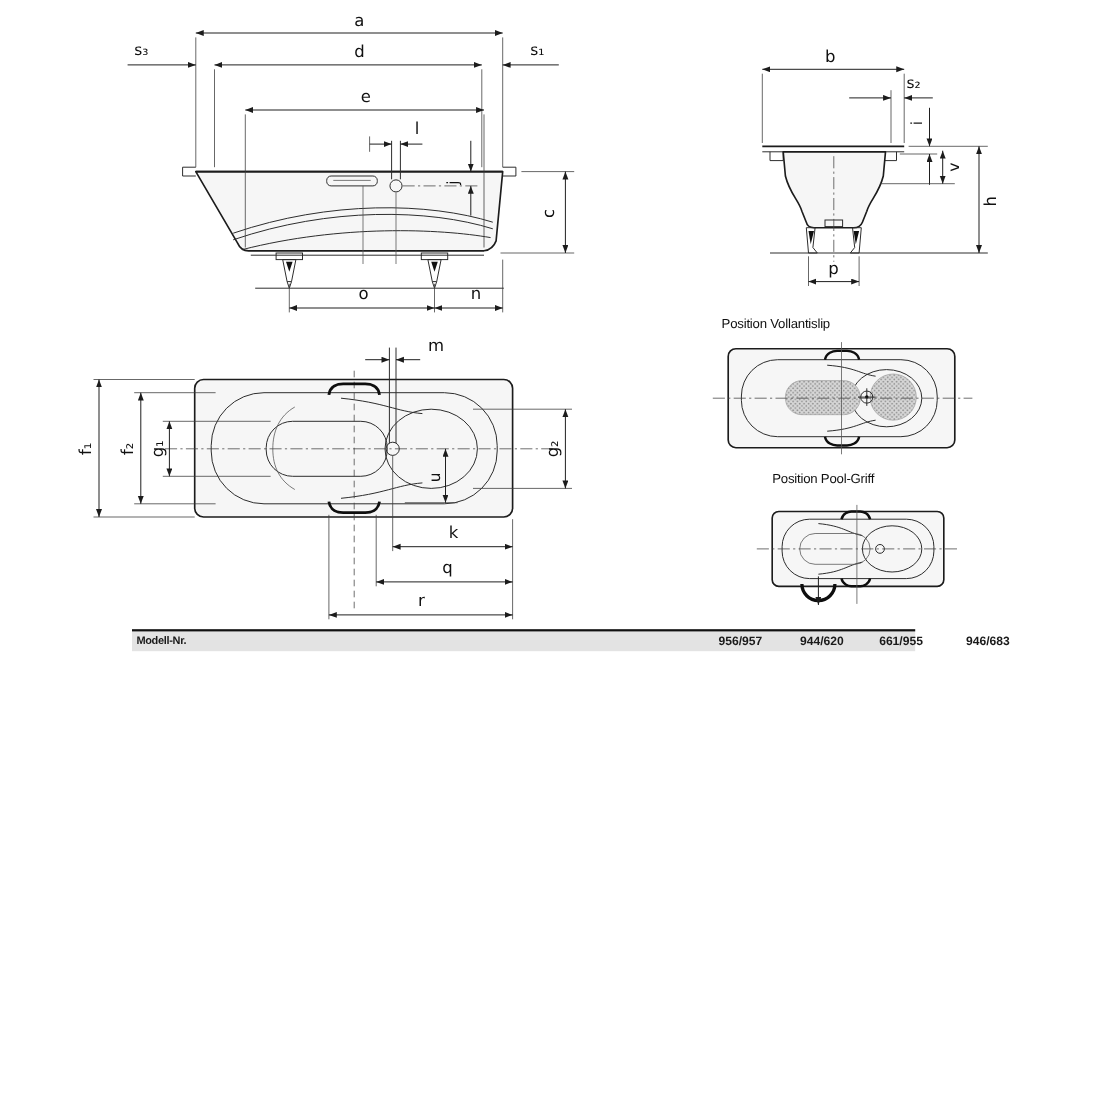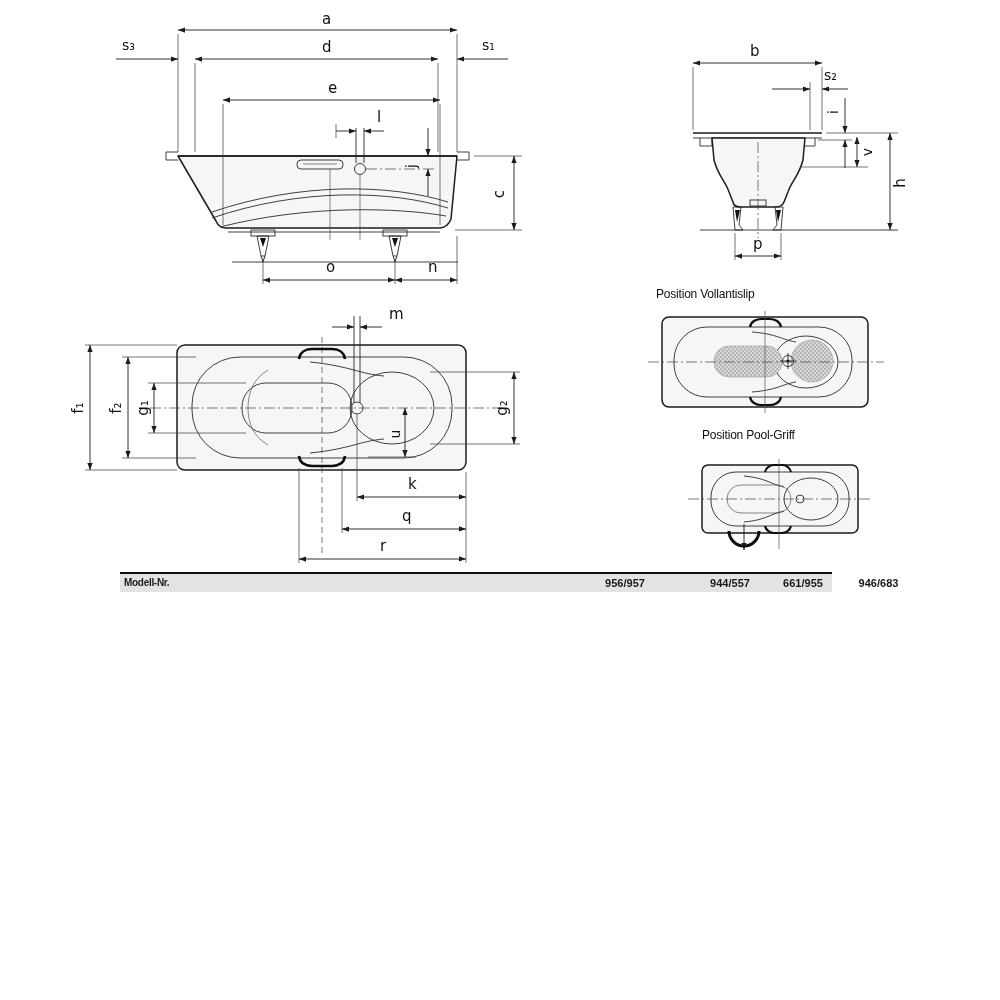--- a/index.html
+++ b/index.html
@@ -19,21 +19,21 @@
   text.dl{font-family:"DejaVu Sans","Liberation Sans",sans-serif;font-size:15px;fill:#111;}
   text.dls{font-family:"DejaVu Sans","Liberation Sans",sans-serif;font-size:14px;fill:#111;}
   .dtitle{position:absolute;font-size:12px;font-weight:400;color:#111;letter-spacing:-0.2px;}
   
   #spec-table{position:absolute;left:108px;top:572px;width:712px;font-size:10.5px;margin-left:12px;}
   .trow,.thead{display:grid;grid-template-columns:312px 125px 136px 74px 72px 53px 26px;
         align-items:center;height:16px;line-height:16px;}
   .thead{height:18px;line-height:18px;border-top:2px solid #111;background:#e3e3e3;font-weight:bold;font-size:11px;}
   .c-label{padding-left:4px;white-space:nowrap;font-size:10px;letter-spacing:-0.3px;overflow:visible;}
   .c-sym{font-family:"DejaVu Sans","Liberation Sans",sans-serif;font-size:9.5px;padding-left:2px;white-space:nowrap;}
-  .c-v{text-align:center;white-space:nowrap;}
+  .c-v{text-align:right;white-space:nowrap;}
   .c-unit{text-align:left;padding-left:3px;white-space:nowrap;}
   .span-unit .c-v4{margin-right:-26px;}
 </style>
 </head>
 <body>
 
 <div id="page">
 
   <svg id="drawings" width="1000" height="573" viewBox="0 0 1000 573">
     <defs>
@@ -318,21 +318,21 @@
   </svg>
 
   <div class="dtitle" style="left:656px;top:287px;">Position Vollantislip</div>
   <div class="dtitle" style="left:702px;top:428px;">Position Pool-Griff</div>
 
   <div id="spec-table">
     <div class="thead span-unit">
       <div class="c-label">Modell-Nr.</div>
       <div class="c-sym"></div>
       <div class="c-v">956/957</div>
-      <div class="c-v">944/557</div>
+      <div class="c-v">944/620</div>
       <div class="c-v">661/955</div>
       <div class="c-v c-v4">946/683</div>
       <div class="c-unit"></div>
     </div>
     <div></div>
   </div>
 
 </div>
 
 </body></html>

